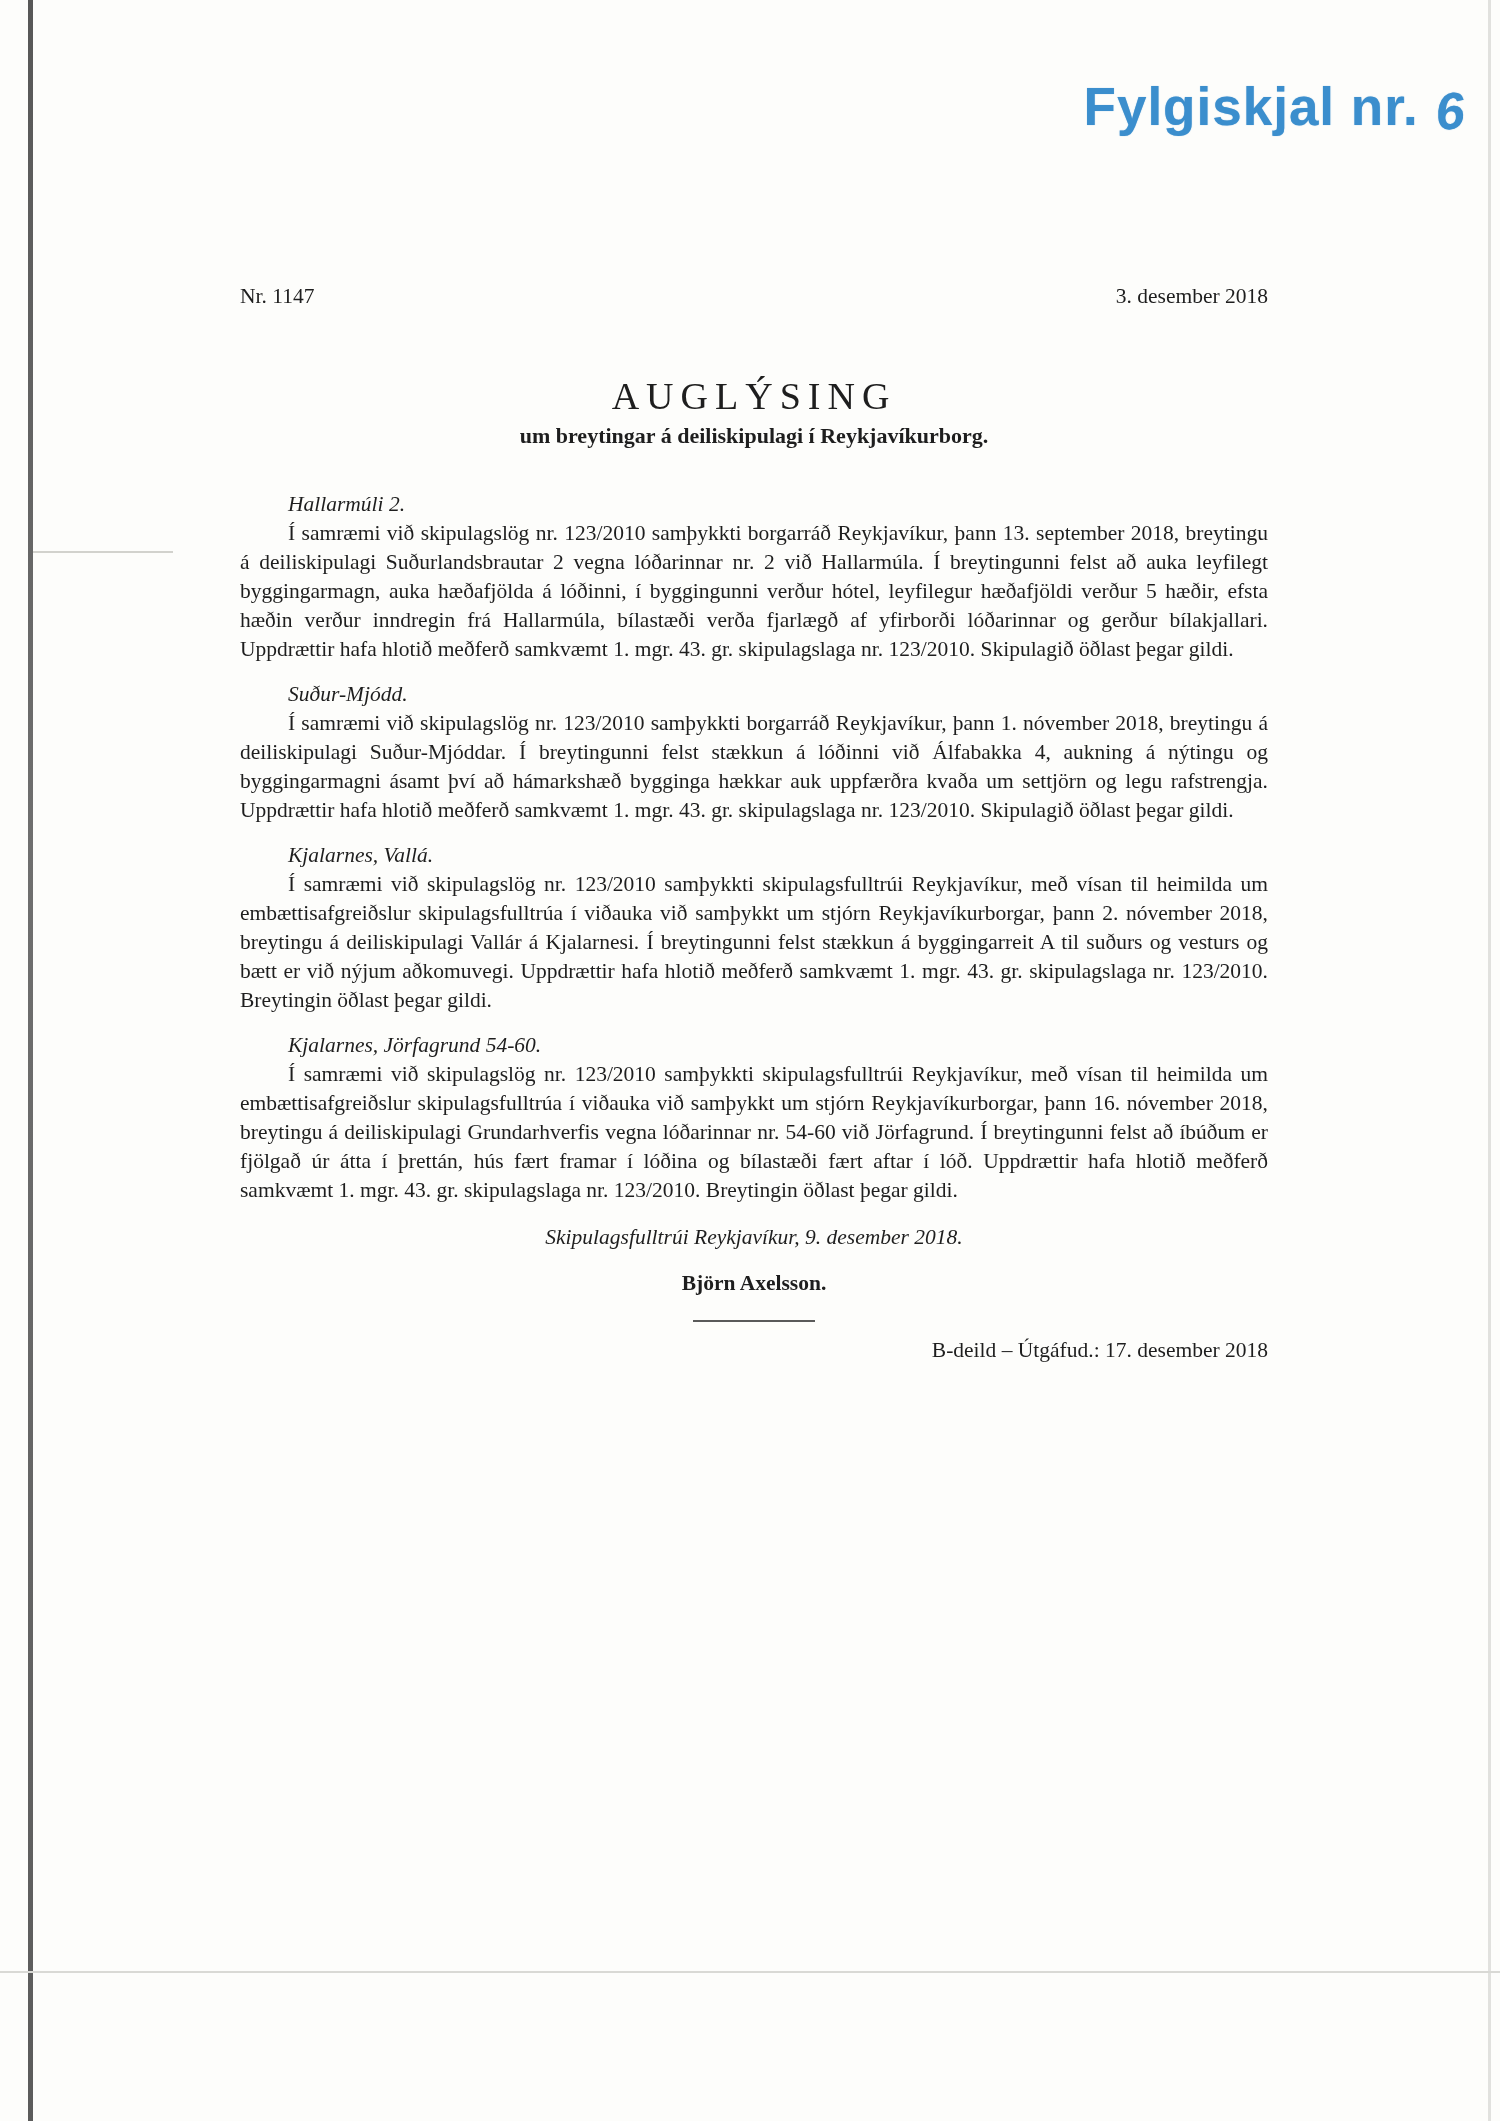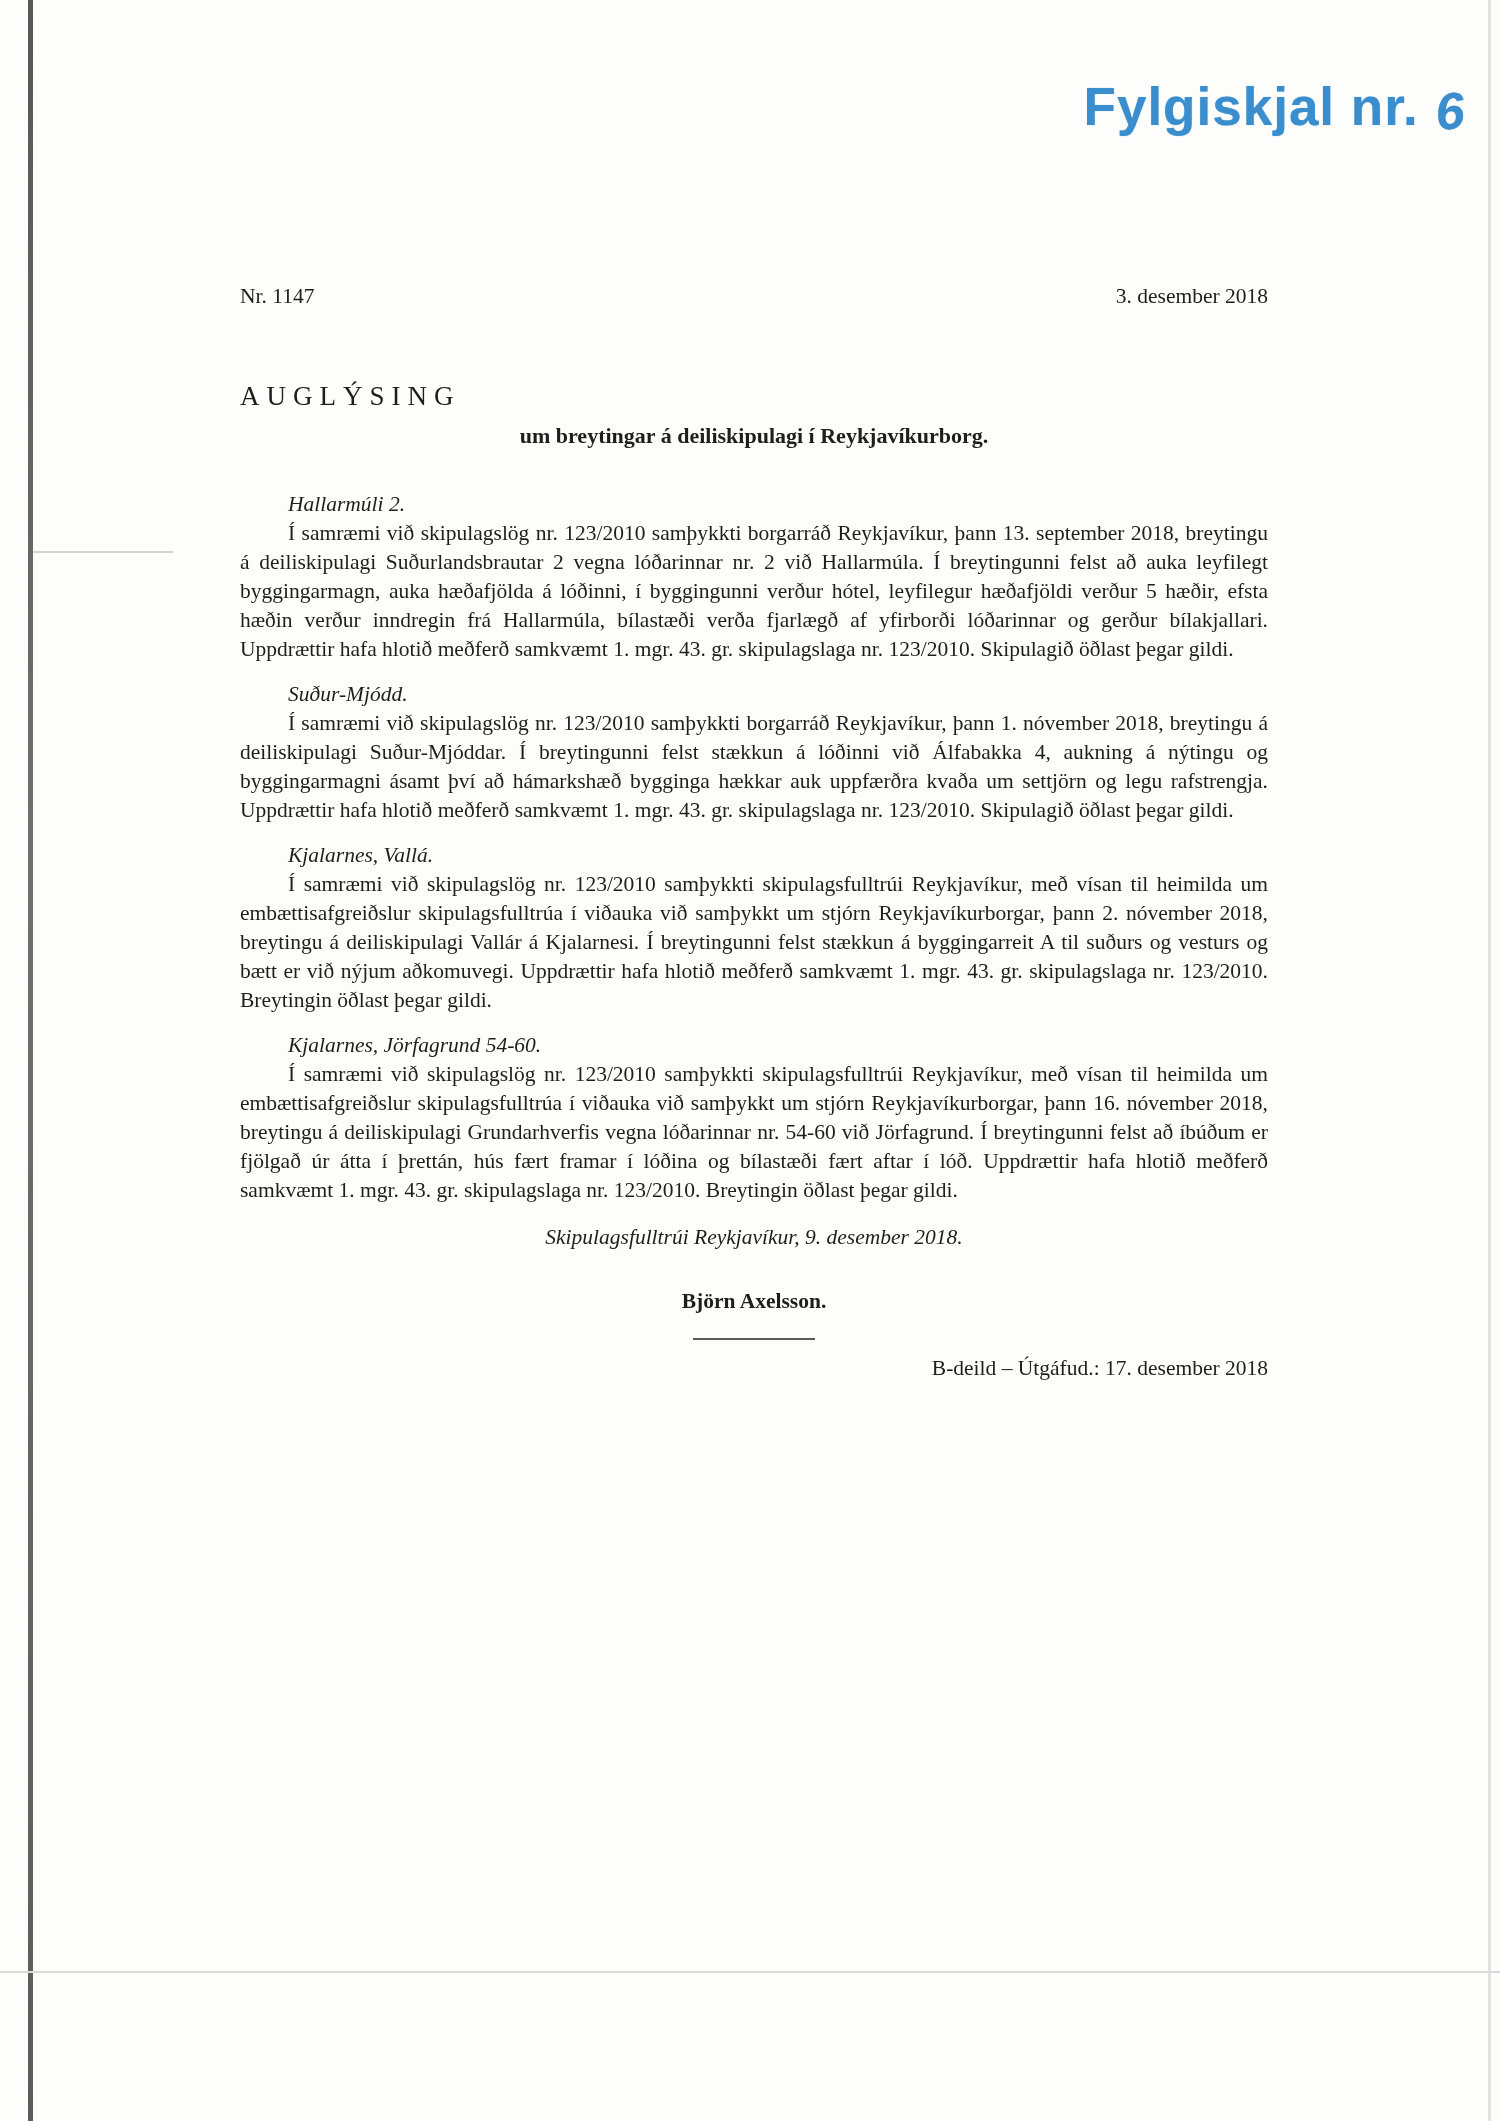--- a/index.html
+++ b/index.html
@@ -62,22 +62,22 @@
     font-size: 21.5px;
     line-height: 29px;
   }
   .meta-row {
     display: flex;
     justify-content: space-between;
     align-items: baseline;
   }
   .doc-title {
     margin-top: 64px;
-    text-align: left;
-    font-size: 27px;
+    text-align: center;
+    font-size: 38px;
     line-height: 42px;
     letter-spacing: 7px;
     font-weight: 400;
   }
   .doc-subtitle {
     margin-top: 4px;
     text-align: center;
     font-weight: 700;
     font-size: 22px;
   }
@@ -91,21 +91,21 @@
     margin: 0;
     text-align: justify;
     text-indent: 48px;
   }
   .signoff {
     margin-top: 18px;
     text-align: center;
     font-style: italic;
   }
   .signature {
-    margin-top: 35px;
+    margin-top: 17px;
     text-align: center;
     font-weight: 700;
   }
   .sig-rule {
     width: 122px;
     height: 0;
     border: none;
     border-top: 2px solid #5a5a5a;
     margin: 22px auto 0 auto;
   }

